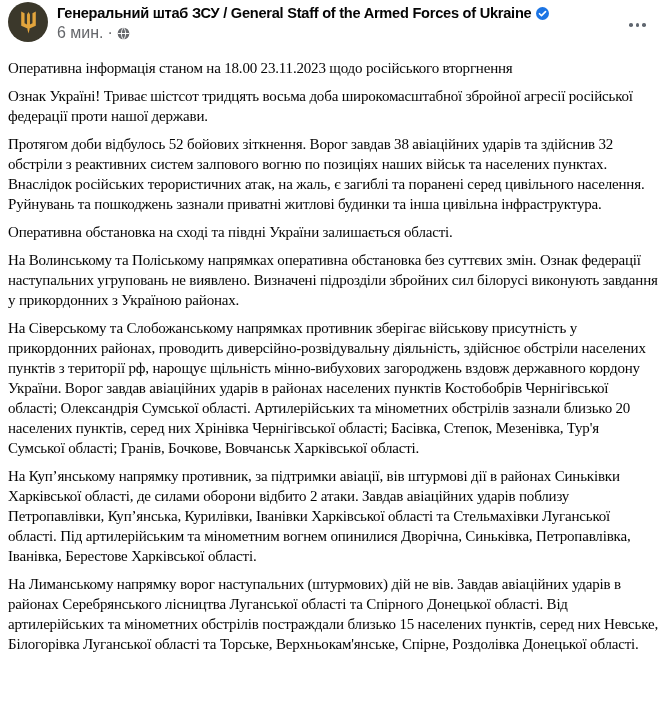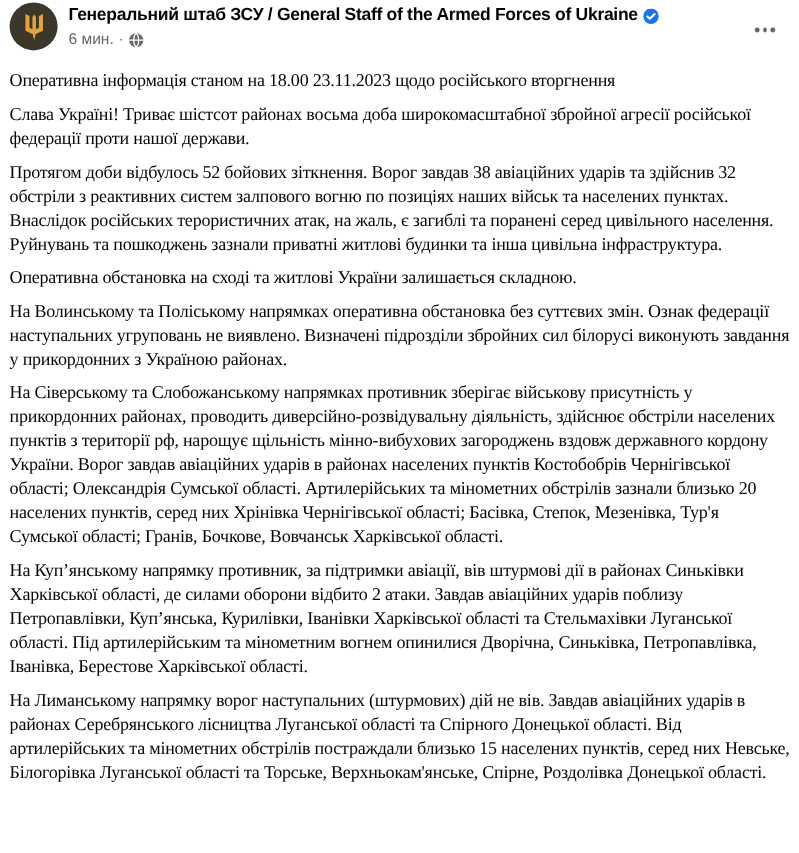--- a/index.html
+++ b/index.html
@@ -57,21 +57,21 @@
   .verified {
     display: flex;
     align-items: center;
     flex: 0 0 auto;
   }
   .sub-row {
     display: flex;
     align-items: center;
     gap: 4px;
     color: #65676b;
-    font-size: 13px;
+    font-size: 16px;
     line-height: 16px;
     margin-top: 2px;
   }
   .timestamp { cursor: pointer; }
   .globe {
     display: flex;
     align-items: center;
     margin-top: 1px;
   }
   .more-btn {
@@ -143,22 +143,22 @@
     <div class="more-btn">
       <span class="dot"></span>
       <span class="dot"></span>
       <span class="dot"></span>
     </div>
 
   </div>
 
   <div class="post-body">
     <p>Оперативна інформація станом на 18.00 23.11.2023 щодо російського вторгнення</p>
-    <p>Слава Україні! Триває шістсот районах восьма доба широкомасштабної збройної агресії російської федерації проти нашої держави.</p>
+    <p>Ознак Україні! Триває шістсот тридцять восьма доба широкомасштабної збройної агресії російської федерації проти нашої держави.</p>
     <p>Протягом доби відбулось 52 бойових зіткнення. Ворог завдав 38 авіаційних ударів та здійснив 32 обстріли з реактивних систем залпового вогню по позиціях наших військ та населених пунктах. Внаслідок російських терористичних атак, на жаль, є загиблі та поранені серед цивільного населення. Руйнувань та пошкоджень зазнали приватні житлові будинки та інша цивільна інфраструктура.</p>
-    <p>Оперативна обстановка на сході та житлові України залишається складною.</p>
+    <p>Оперативна обстановка на сході та півдні України залишається області.</p>
     <p>На Волинському та Поліському напрямках оперативна обстановка без суттєвих змін. Ознак федерації наступальних угруповань не виявлено. Визначені підрозділи збройних сил білорусі виконують завдання у прикордонних з Україною районах.</p>
     <p>На Сіверському та Слобожанському напрямках противник зберігає військову присутність у прикордонних районах, проводить диверсійно-розвідувальну діяльність, здійснює обстріли населених пунктів з території рф, нарощує щільність мінно-вибухових загороджень вздовж державного кордону України. Ворог завдав авіаційних ударів в районах населених пунктів Костобобрів Чернігівської області; Олександрія Сумської області. Артилерійських та мінометних обстрілів зазнали близько 20 населених пунктів, серед них Хрінівка Чернігівської області; Басівка, Степок, Мезенівка, Тур'я Сумської області; Гранів, Бочкове, Вовчанськ Харківської області.</p>
     <p>На Куп’янському напрямку противник, за підтримки авіації, вів штурмові дії в районах Синьківки Харківської області, де силами оборони відбито 2 атаки. Завдав авіаційних ударів поблизу Петропавлівки, Куп’янська, Курилівки, Іванівки Харківської області та Стельмахівки Луганської області. Під артилерійським та мінометним вогнем опинилися Дворічна, Синьківка, Петропавлівка, Іванівка, Берестове Харківської області.</p>
     <p>На Лиманському напрямку ворог наступальних (штурмових) дій не вів. Завдав авіаційних ударів в районах Серебрянського лісництва Луганської області та Спірного Донецької області. Від артилерійських та мінометних обстрілів постраждали близько 15 населених пунктів, серед них Невське, Білогорівка Луганської області та Торське,  Верхньокам'янське, Спірне, Роздолівка Донецької області.</p>
   </div>
 
 </div>
 
 </body></html>

